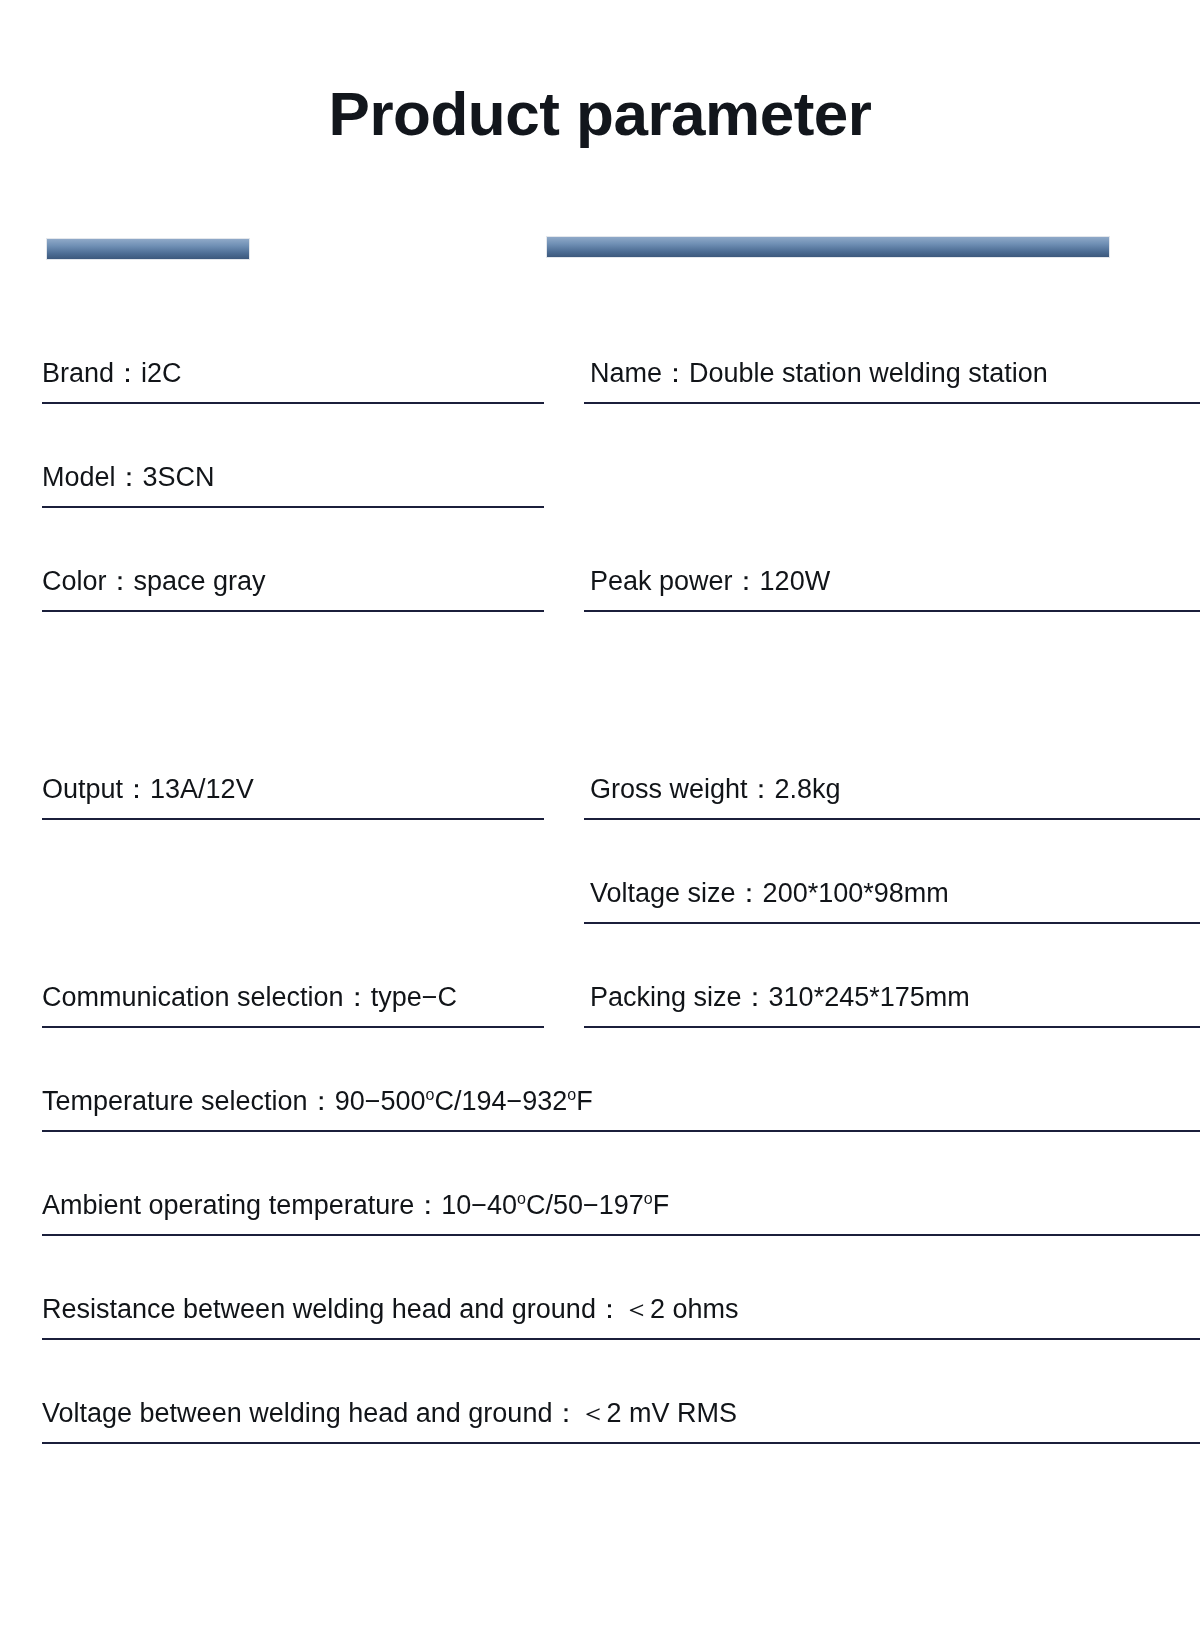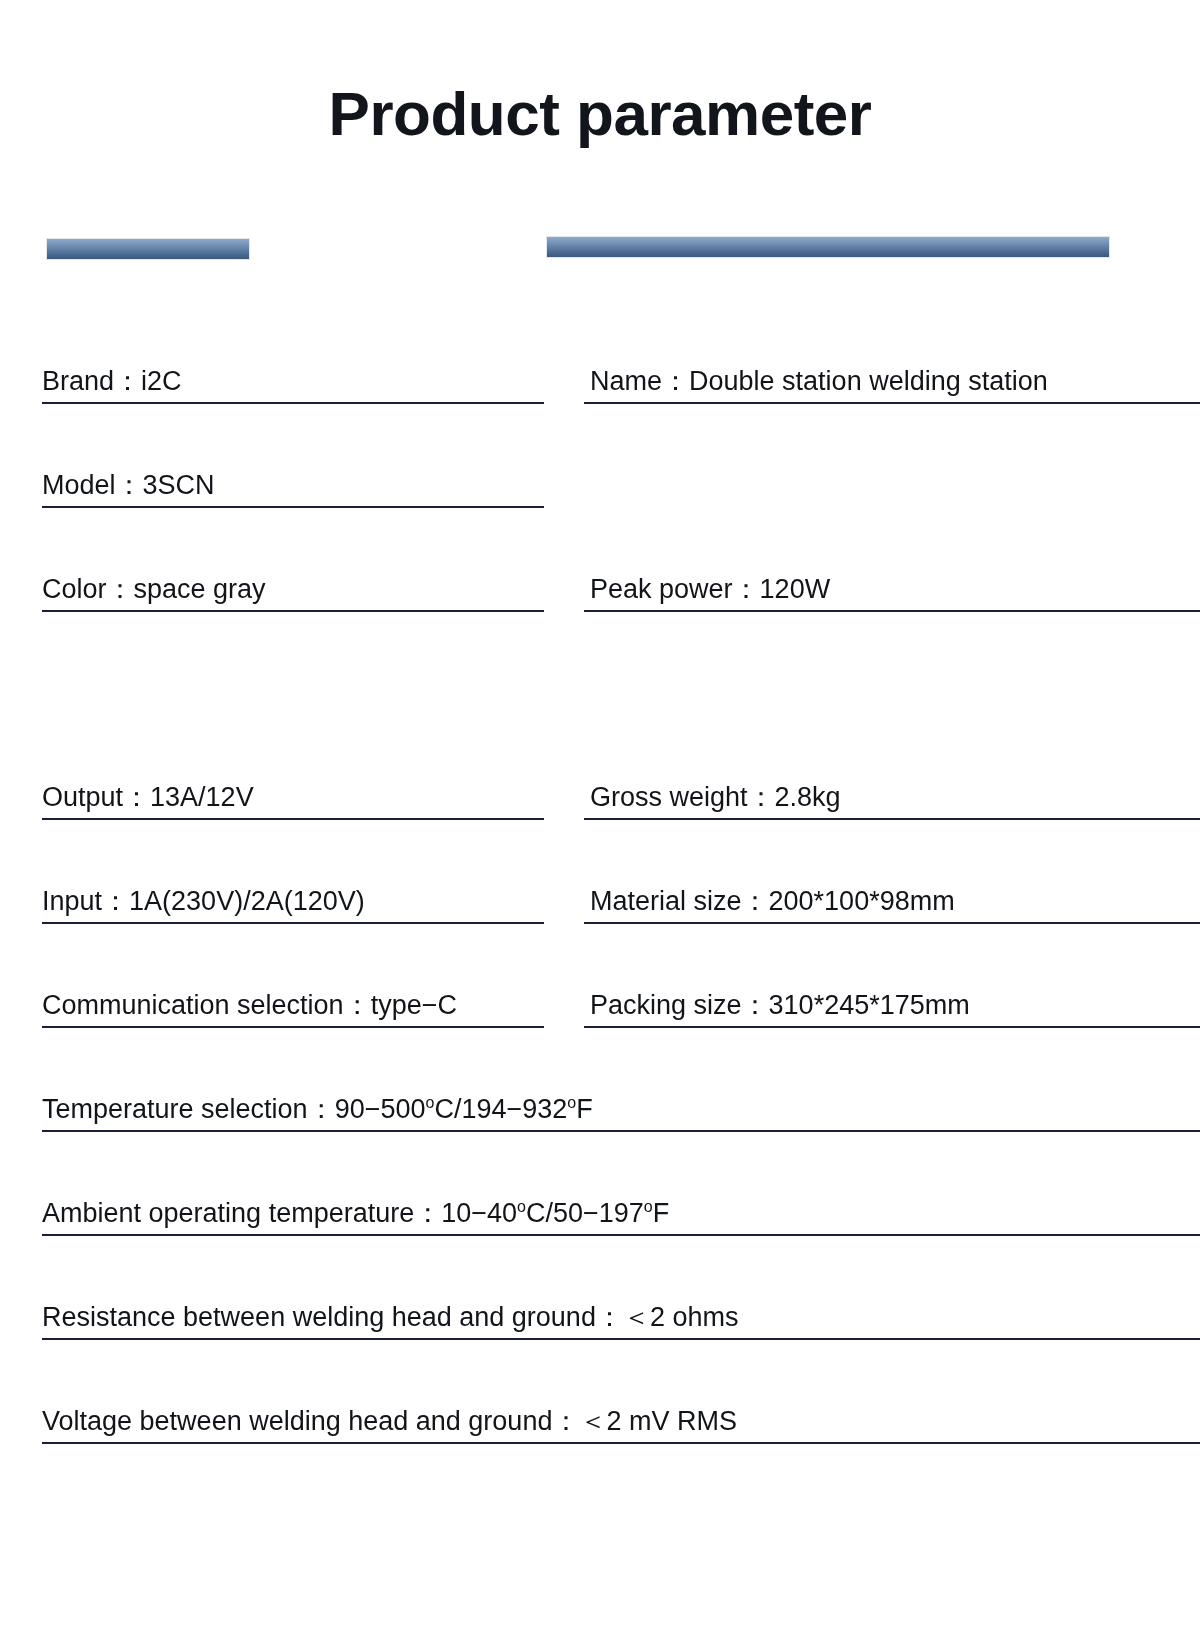--- a/index.html
+++ b/index.html
@@ -69,21 +69,21 @@
     height: 104px;
   }
 
   .cell {
     position: absolute;
     bottom: 0;
     font-size: 27px;
     line-height: 1.0;
     white-space: nowrap;
     color: #111418;
-    padding-bottom: 7px;
+    padding-bottom: 15px;
     box-sizing: border-box;
     border-bottom: 2px solid #1b1f3b;
     overflow: hidden;
   }
 
   .cell-left {
     left: 42px;
     width: 502px;
   }
 
@@ -150,25 +150,22 @@
     <div class="row">
       <div class="cell cell-left">
         <span class="label">Output：</span><span class="value">13A/12V</span>
       </div>
       <div class="cell cell-right">
         <span class="label">Gross weight：</span><span class="value">2.8kg</span>
       </div>
     </div>
 
     <div class="row">
-      <div class="cell cell-left">
-        <span class="label">Input：</span><span class="value">1A(230V)/2A(120V)</span>
-      </div>
-      <div class="cell cell-right">
-        <span class="label">Material size：</span><span class="value">200*100*98mm</span>
+      <div class="cell cell-right">
+        <span class="label">Voltage size：</span><span class="value">200*100*98mm</span>
       </div>
     </div>
 
     <div class="row">
       <div class="cell cell-left">
         <span class="label">Communication selection：</span><span class="value">type−C</span>
       </div>
       <div class="cell cell-right">
         <span class="label">Packing size：</span><span class="value">310*245*175mm</span>
       </div>

